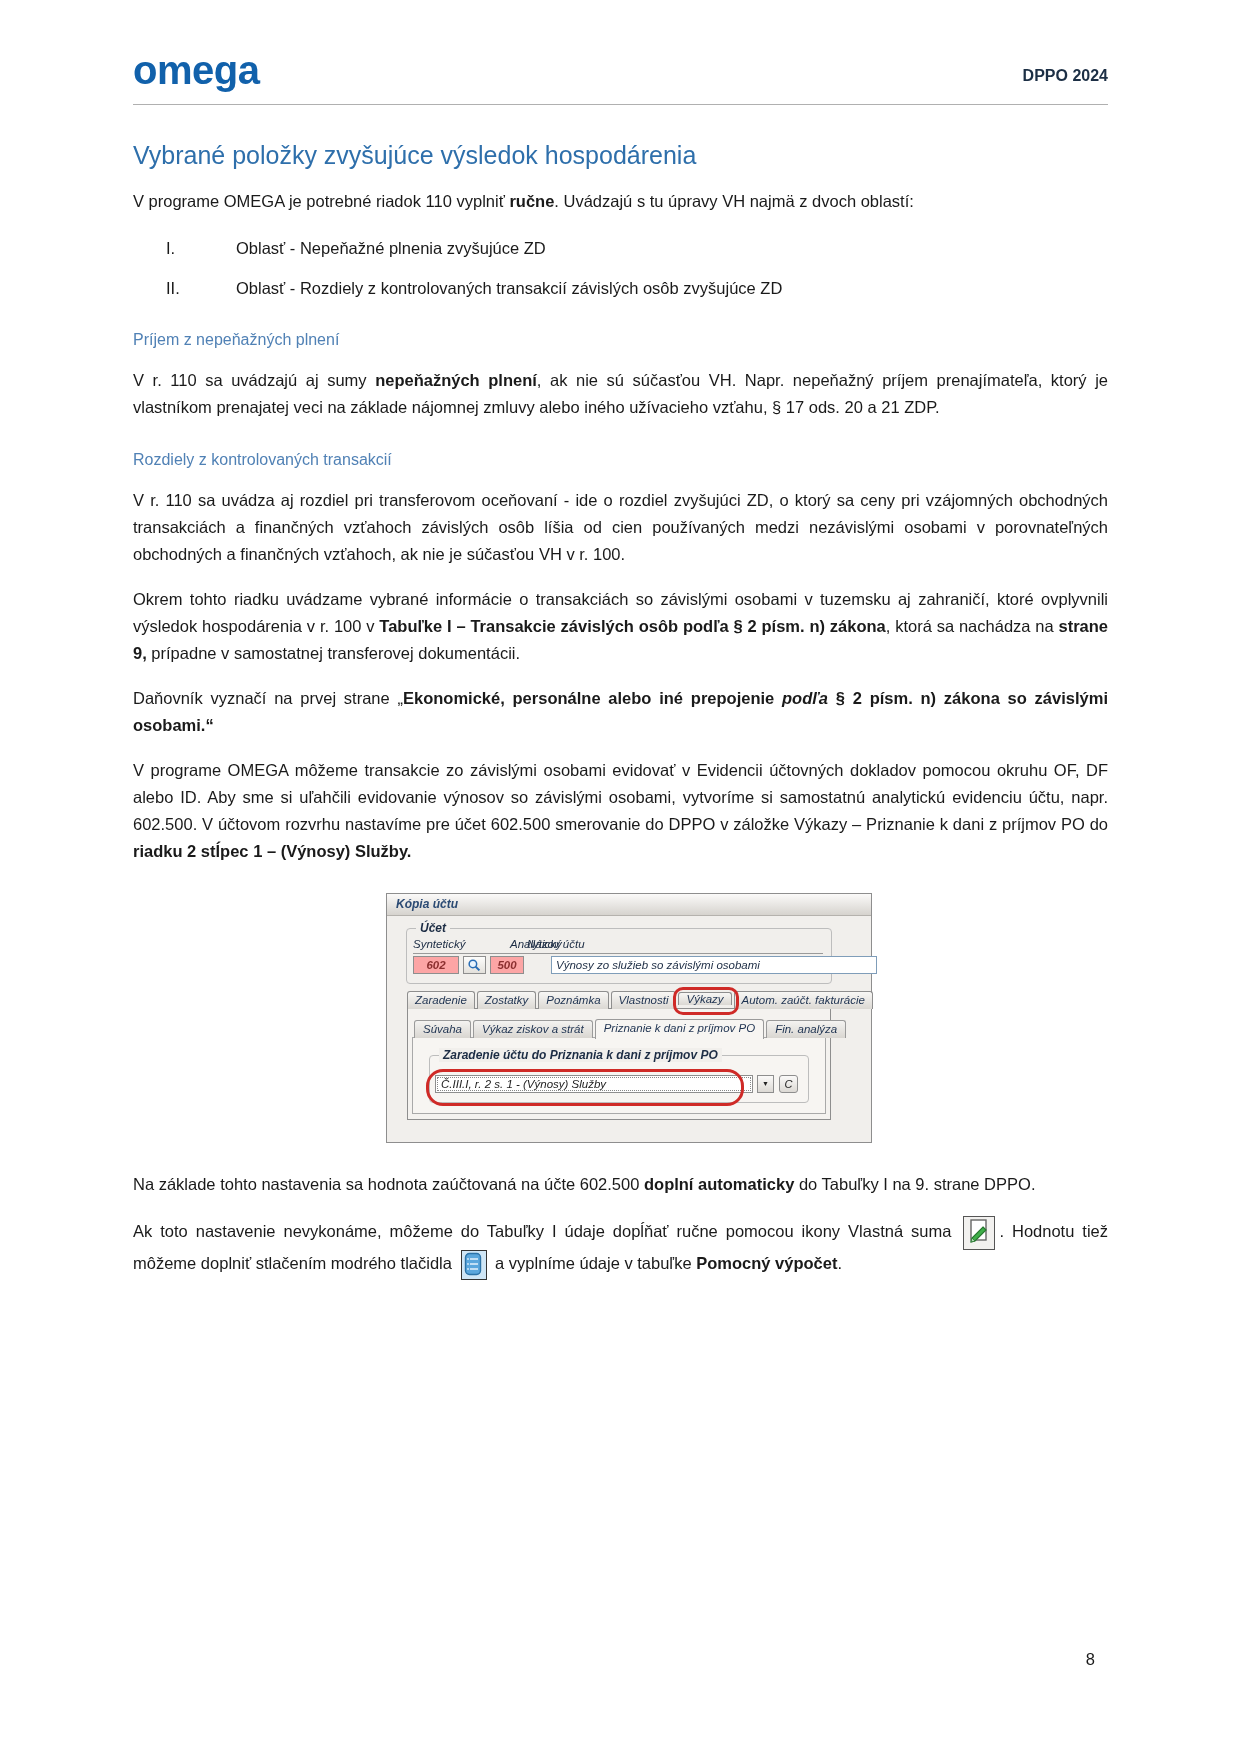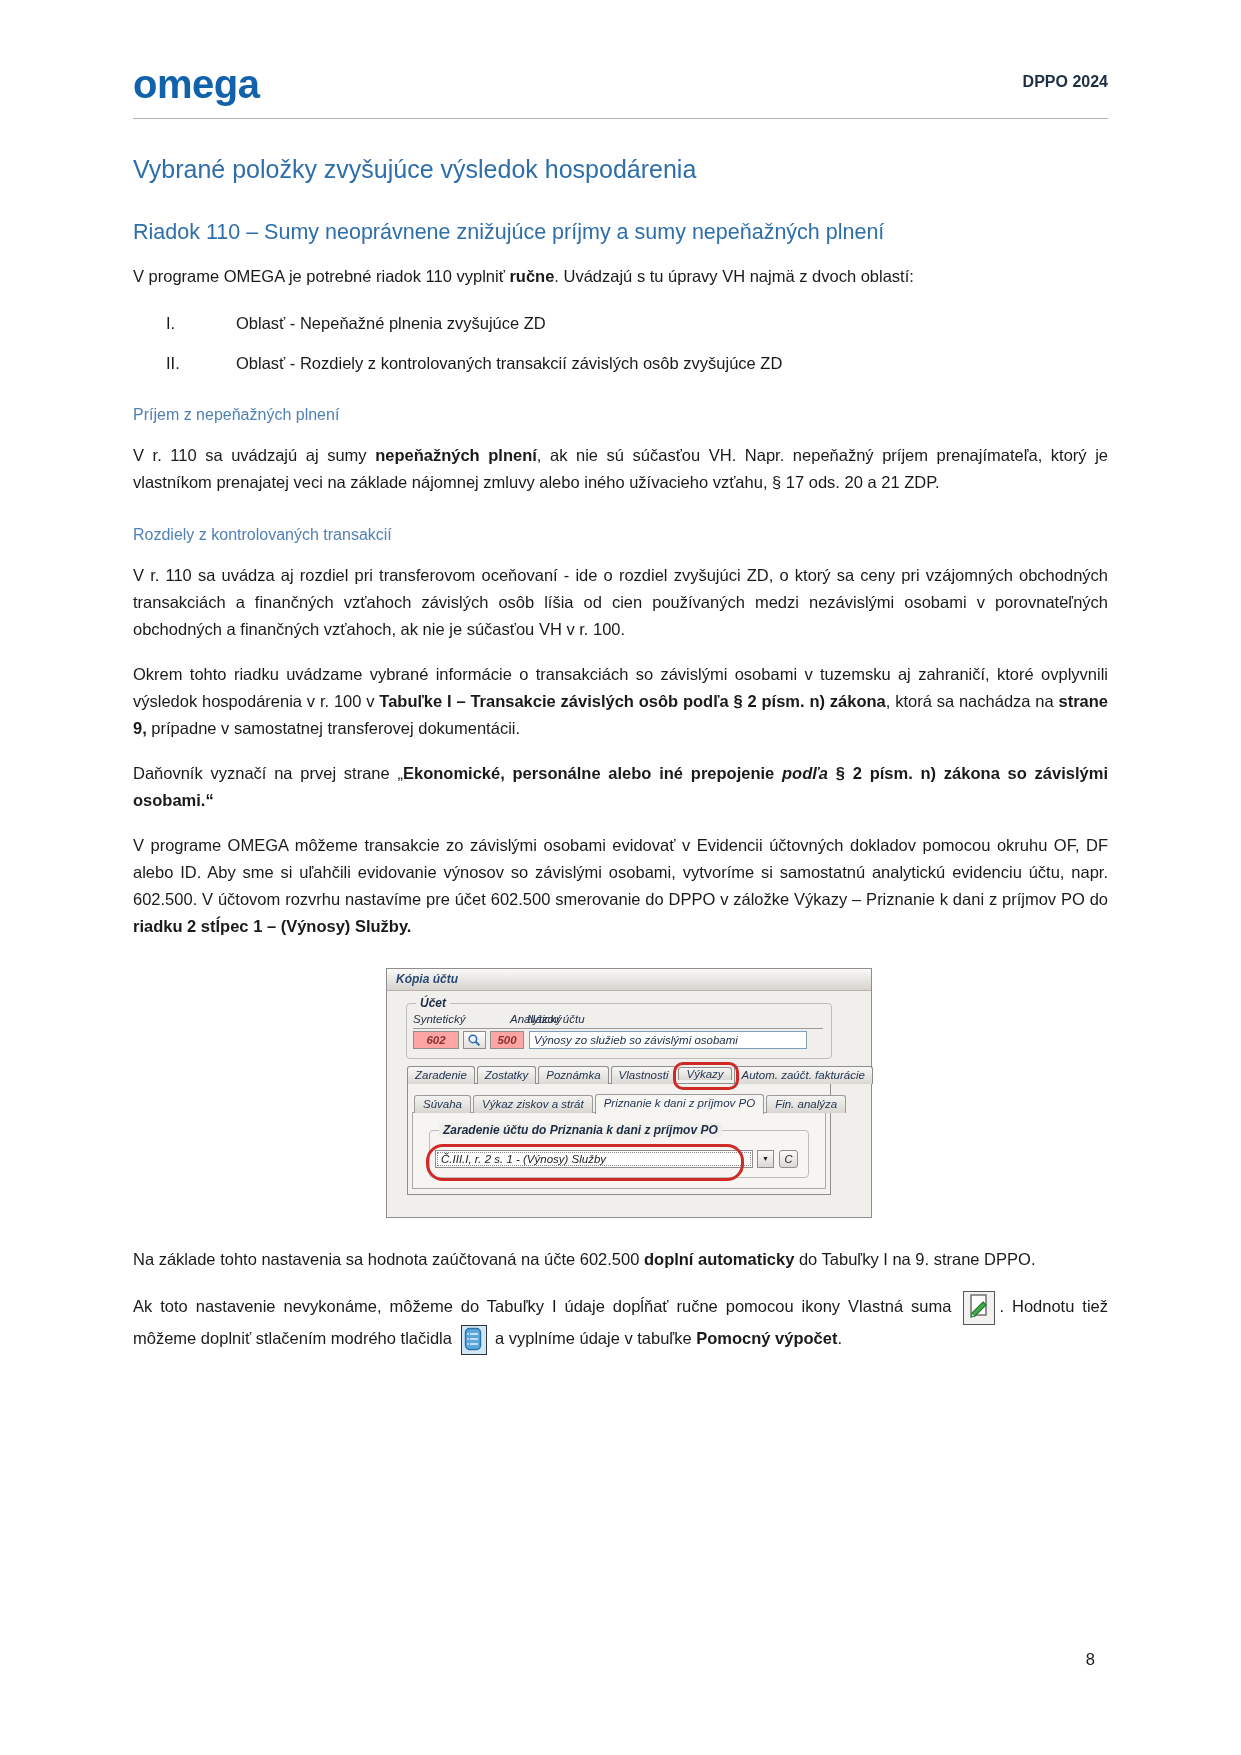--- a/index.html
+++ b/index.html
@@ -6,21 +6,21 @@
   .page{
     position:relative;
     width:1241px;height:1755px;
     margin:0 auto;
     background:#ffffff;
     font-family:"Liberation Sans", sans-serif;
     color:#1a1a1a;
     overflow:hidden;
   }
   
-  .hdr{display:flex;justify-content:space-between;align-items:center;padding:64px 133px 0 133px;}
+  .hdr{display:flex;justify-content:space-between;align-items:flex-end;padding:50px 133px 0 133px;}
   .logo{font-size:40px;font-weight:bold;color:#1161ab;line-height:1;letter-spacing:-.5px;}
   .doc-ref{font-size:16px;color:#1c2f45;padding-bottom:5px;font-weight:bold;}
   .hdr-rule{margin:14px 133px 0 133px;border:none;border-top:1px solid #b0b0b0;height:0;}
   
   .content{padding:0 133px;}
   h1{font-size:25px;font-weight:normal;color:#2e6fab;margin:36px 0 0 0;}
   h2{font-size:21.5px;font-weight:normal;color:#2e6fab;margin:36px 0 0 0;}
   h3{font-size:16px;font-weight:normal;color:#5081b5;margin:30px 0 0 0;}
   p.body{font-size:16.5px;line-height:27px;text-align:justify;margin:18px 0 0 0;}
   .b{font-weight:bold;}
@@ -40,21 +40,21 @@
   .fs-legend{position:absolute;left:9px;top:-8px;background:#f1efec;padding:0 4px;font-weight:bold;color:#1c2c44;font-size:12px;}
   .fs1{left:19px;top:34px;width:424px;height:54px;}
   .lbl-row{position:absolute;left:6px;right:8px;top:9px;height:15px;border-bottom:1px solid #9a9a9a;font-size:11.5px;}
   .lbl{position:absolute;top:0;white-space:nowrap;}
   .lbl-syn{left:0;} .lbl-ana{left:65px;margin-left:32px;} .lbl-name{left:114px;}
   .fld{position:absolute;top:27px;height:18px;box-sizing:border-box;border:1px solid #8e8e8e;font-size:11.5px;line-height:16px;}
   .fld.yellow{background:#fca5a5;color:#8b2f2f;font-weight:bold;text-align:center;}
   .fld-syn{left:6px;width:46px;}
   .btn-mag{left:56px;width:23px;background:linear-gradient(#fdfdfc,#e3e0db);text-align:center;padding:0;}
   .fld-ana{left:83px;width:34px;}
-  .fld-name{left:122px;width:278px;background:#fff;border-color:#7f9db9;padding:0 4px;white-space:nowrap;overflow:hidden;}
+  .fld-name{left:144px;width:326px;background:#fff;border-color:#7f9db9;padding:0 4px;white-space:nowrap;overflow:hidden;}
   .tabs1{position:absolute;left:20px;top:97px;display:flex;z-index:2;}
   .tab{height:17px;line-height:17px;padding:0 7px;font-size:11.5px;color:#1e3250;background:linear-gradient(#f8f7f5,#dbd8d3);border:1px solid #8e8e8e;border-bottom:none;border-radius:3px 3px 0 0;margin-right:2px;white-space:nowrap;}
   .tabwrap{position:relative;display:inline-block;}
   .red-ring{position:absolute;left:-5px;right:-5px;top:-4px;bottom:-6px;border:3px solid #cf2a27;border-radius:10px;z-index:5;pointer-events:none;}
   .panel{position:absolute;left:20px;top:114px;width:424px;height:112px;border:1px solid #8e8e8e;background:#f4f2ef;box-sizing:border-box;}
   .tabs2{position:absolute;left:6px;top:11px;display:flex;z-index:2;}
   .tab2{height:17px;line-height:17px;padding:0 8px;font-size:11.5px;color:#1e3250;background:linear-gradient(#f4f3f1,#d9d6d1);border:1px solid #9a9a9a;border-bottom:none;border-radius:3px 3px 0 0;margin-right:2px;white-space:nowrap;}
   .tab2.active{background:#f7f5f2;height:19px;position:relative;top:-1px;z-index:3;}
   .pager{position:absolute;right:5px;top:14px;font-size:9px;letter-spacing:4px;}
   .pager .dim{color:#999;} .pager .on{color:#222;}
@@ -74,21 +74,20 @@
 
   <header class="hdr">
     <div class="logo">omega</div>
     <div class="doc-ref">DPPO 2024</div>
   </header>
   <hr class="hdr-rule">
 
   <main class="content">
 
     <h1>Vybrané položky zvyšujúce výsledok hospodárenia</h1>
-    <h2>Riadok 110 – Sumy neoprávnene znižujúce príjmy a sumy nepeňažných plnení</h2>
 
     <p class="body"><span>V programe OMEGA je potrebné riadok 110 vyplniť </span><span class="b">ručne</span><span>. Uvádzajú s tu úpravy VH  najmä z dvoch oblastí:</span></p>
 
     <div class="num-list">
       <div class="num-item">
         <span class="num">I.</span>
         <span>Oblasť  - Nepeňažné plnenia zvyšujúce ZD</span>
       </div>
       <div class="num-item">
         <span class="num">II.</span>

